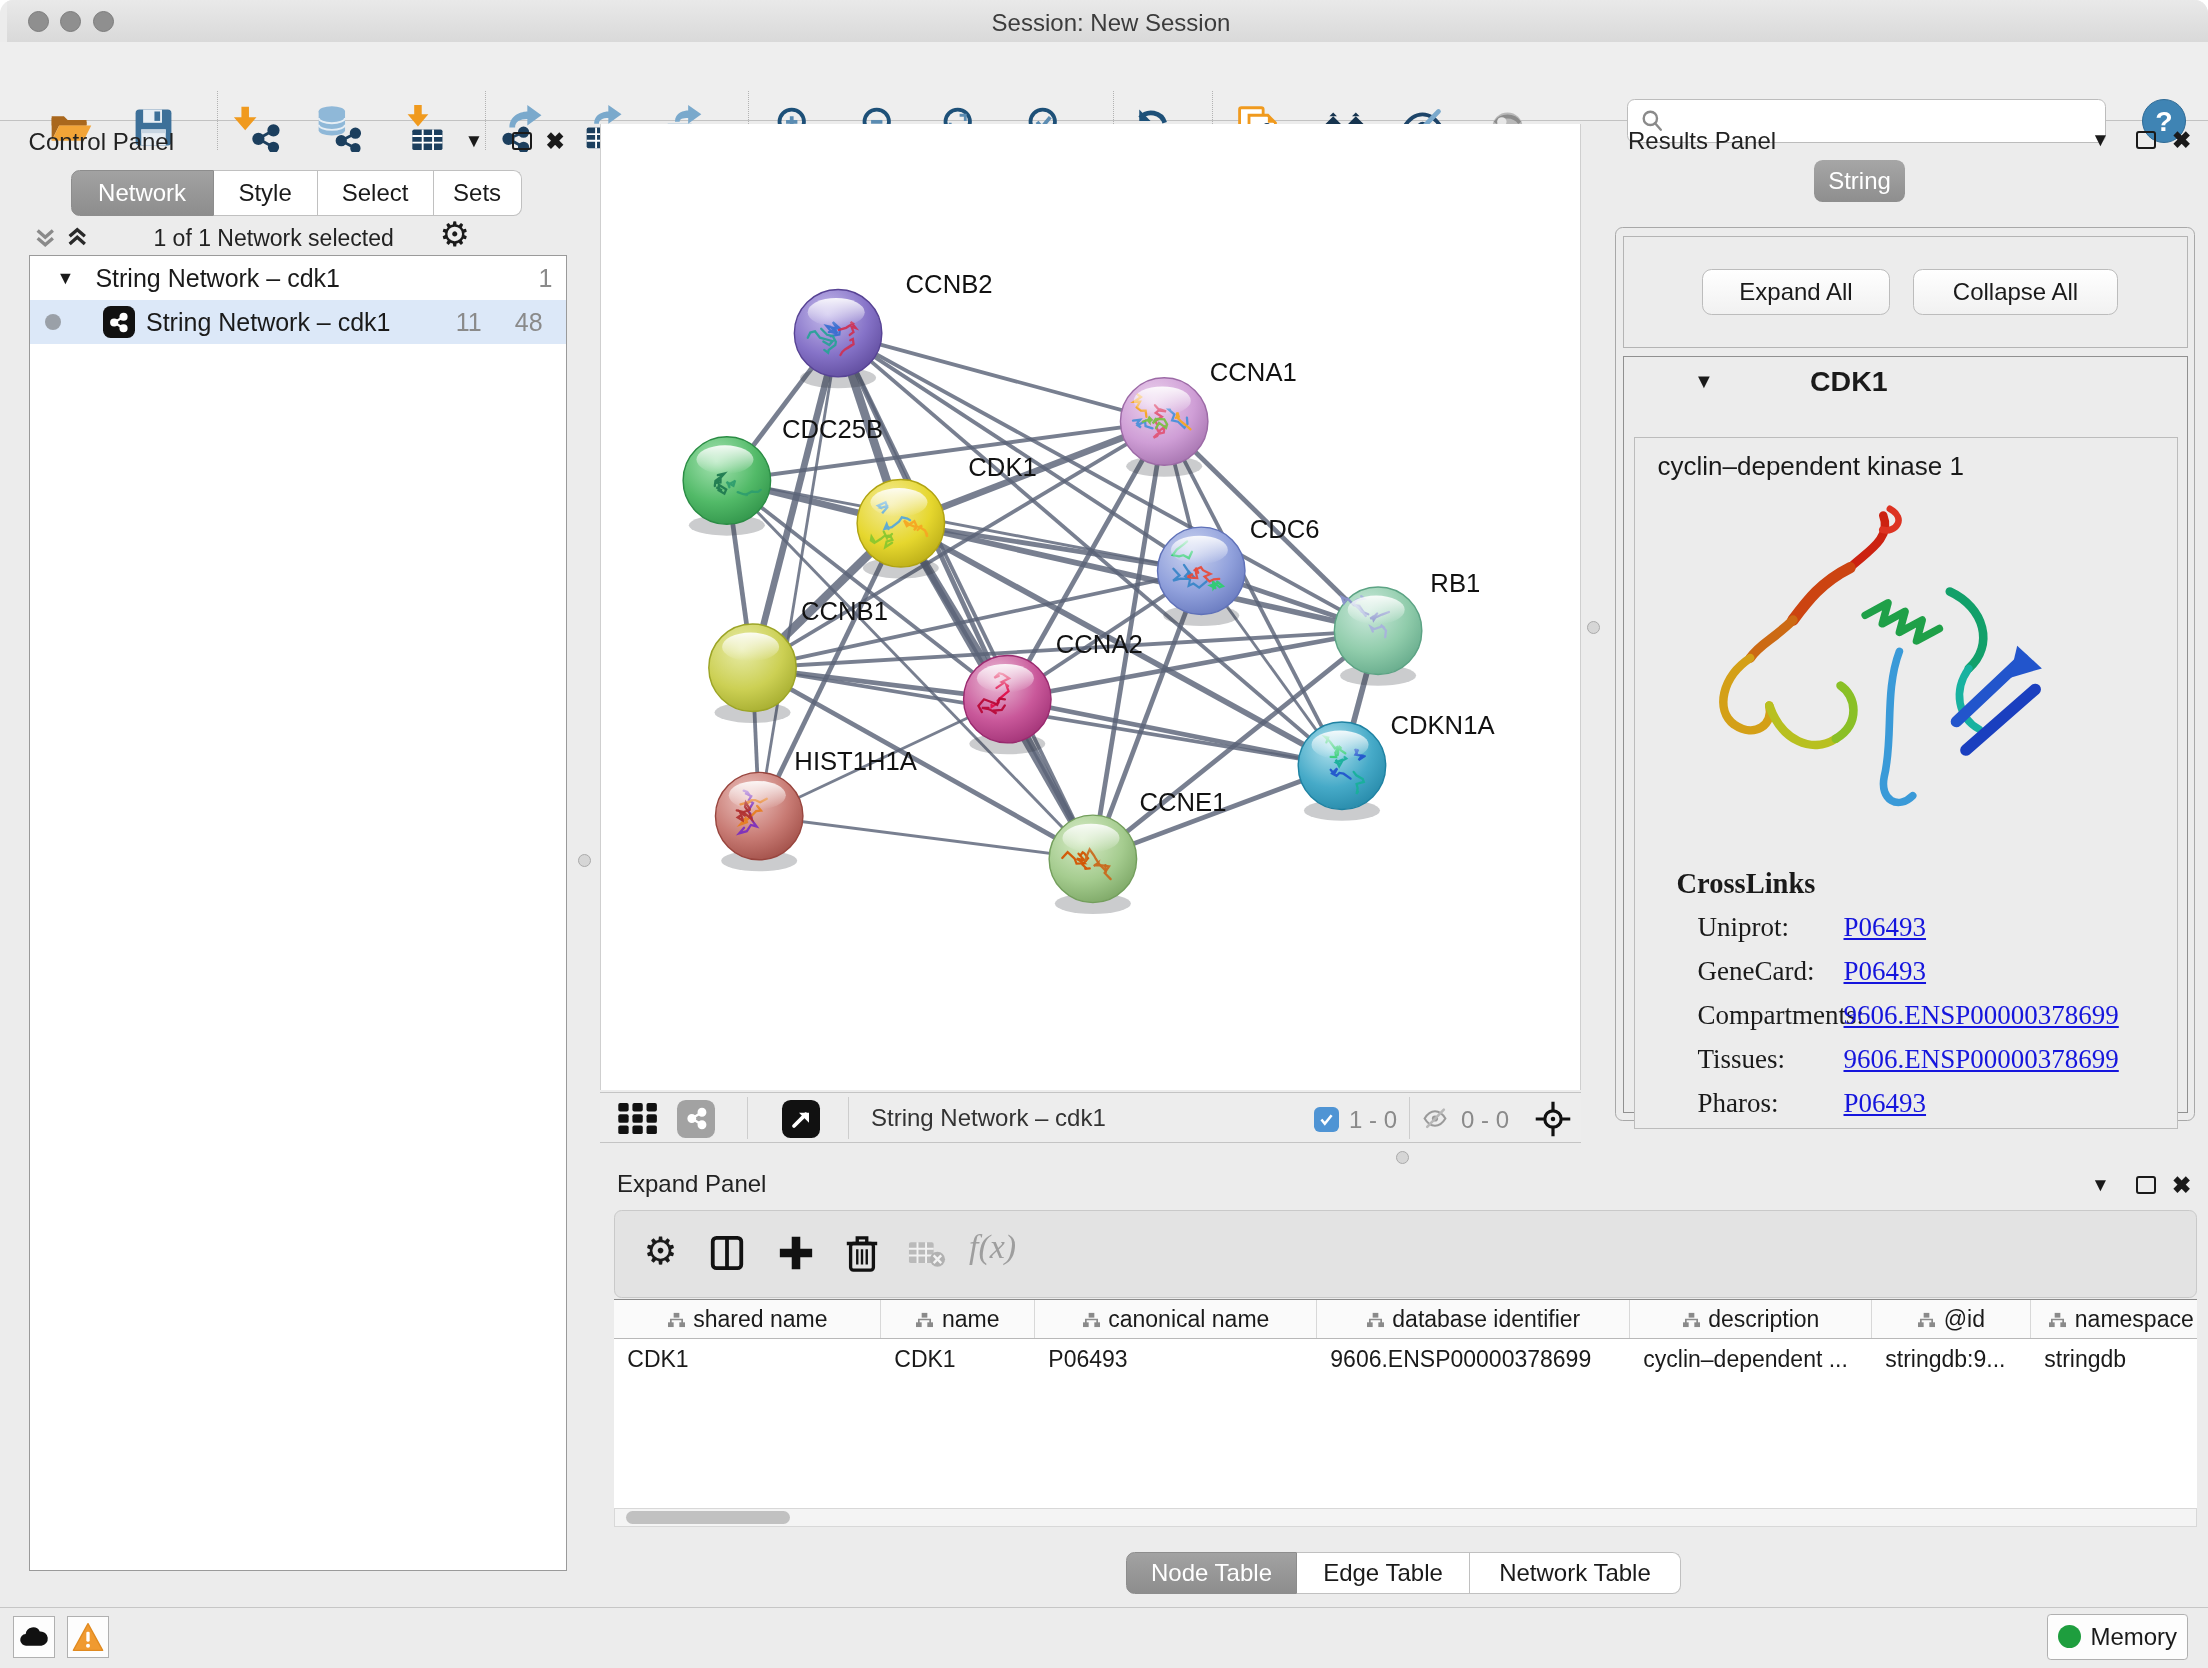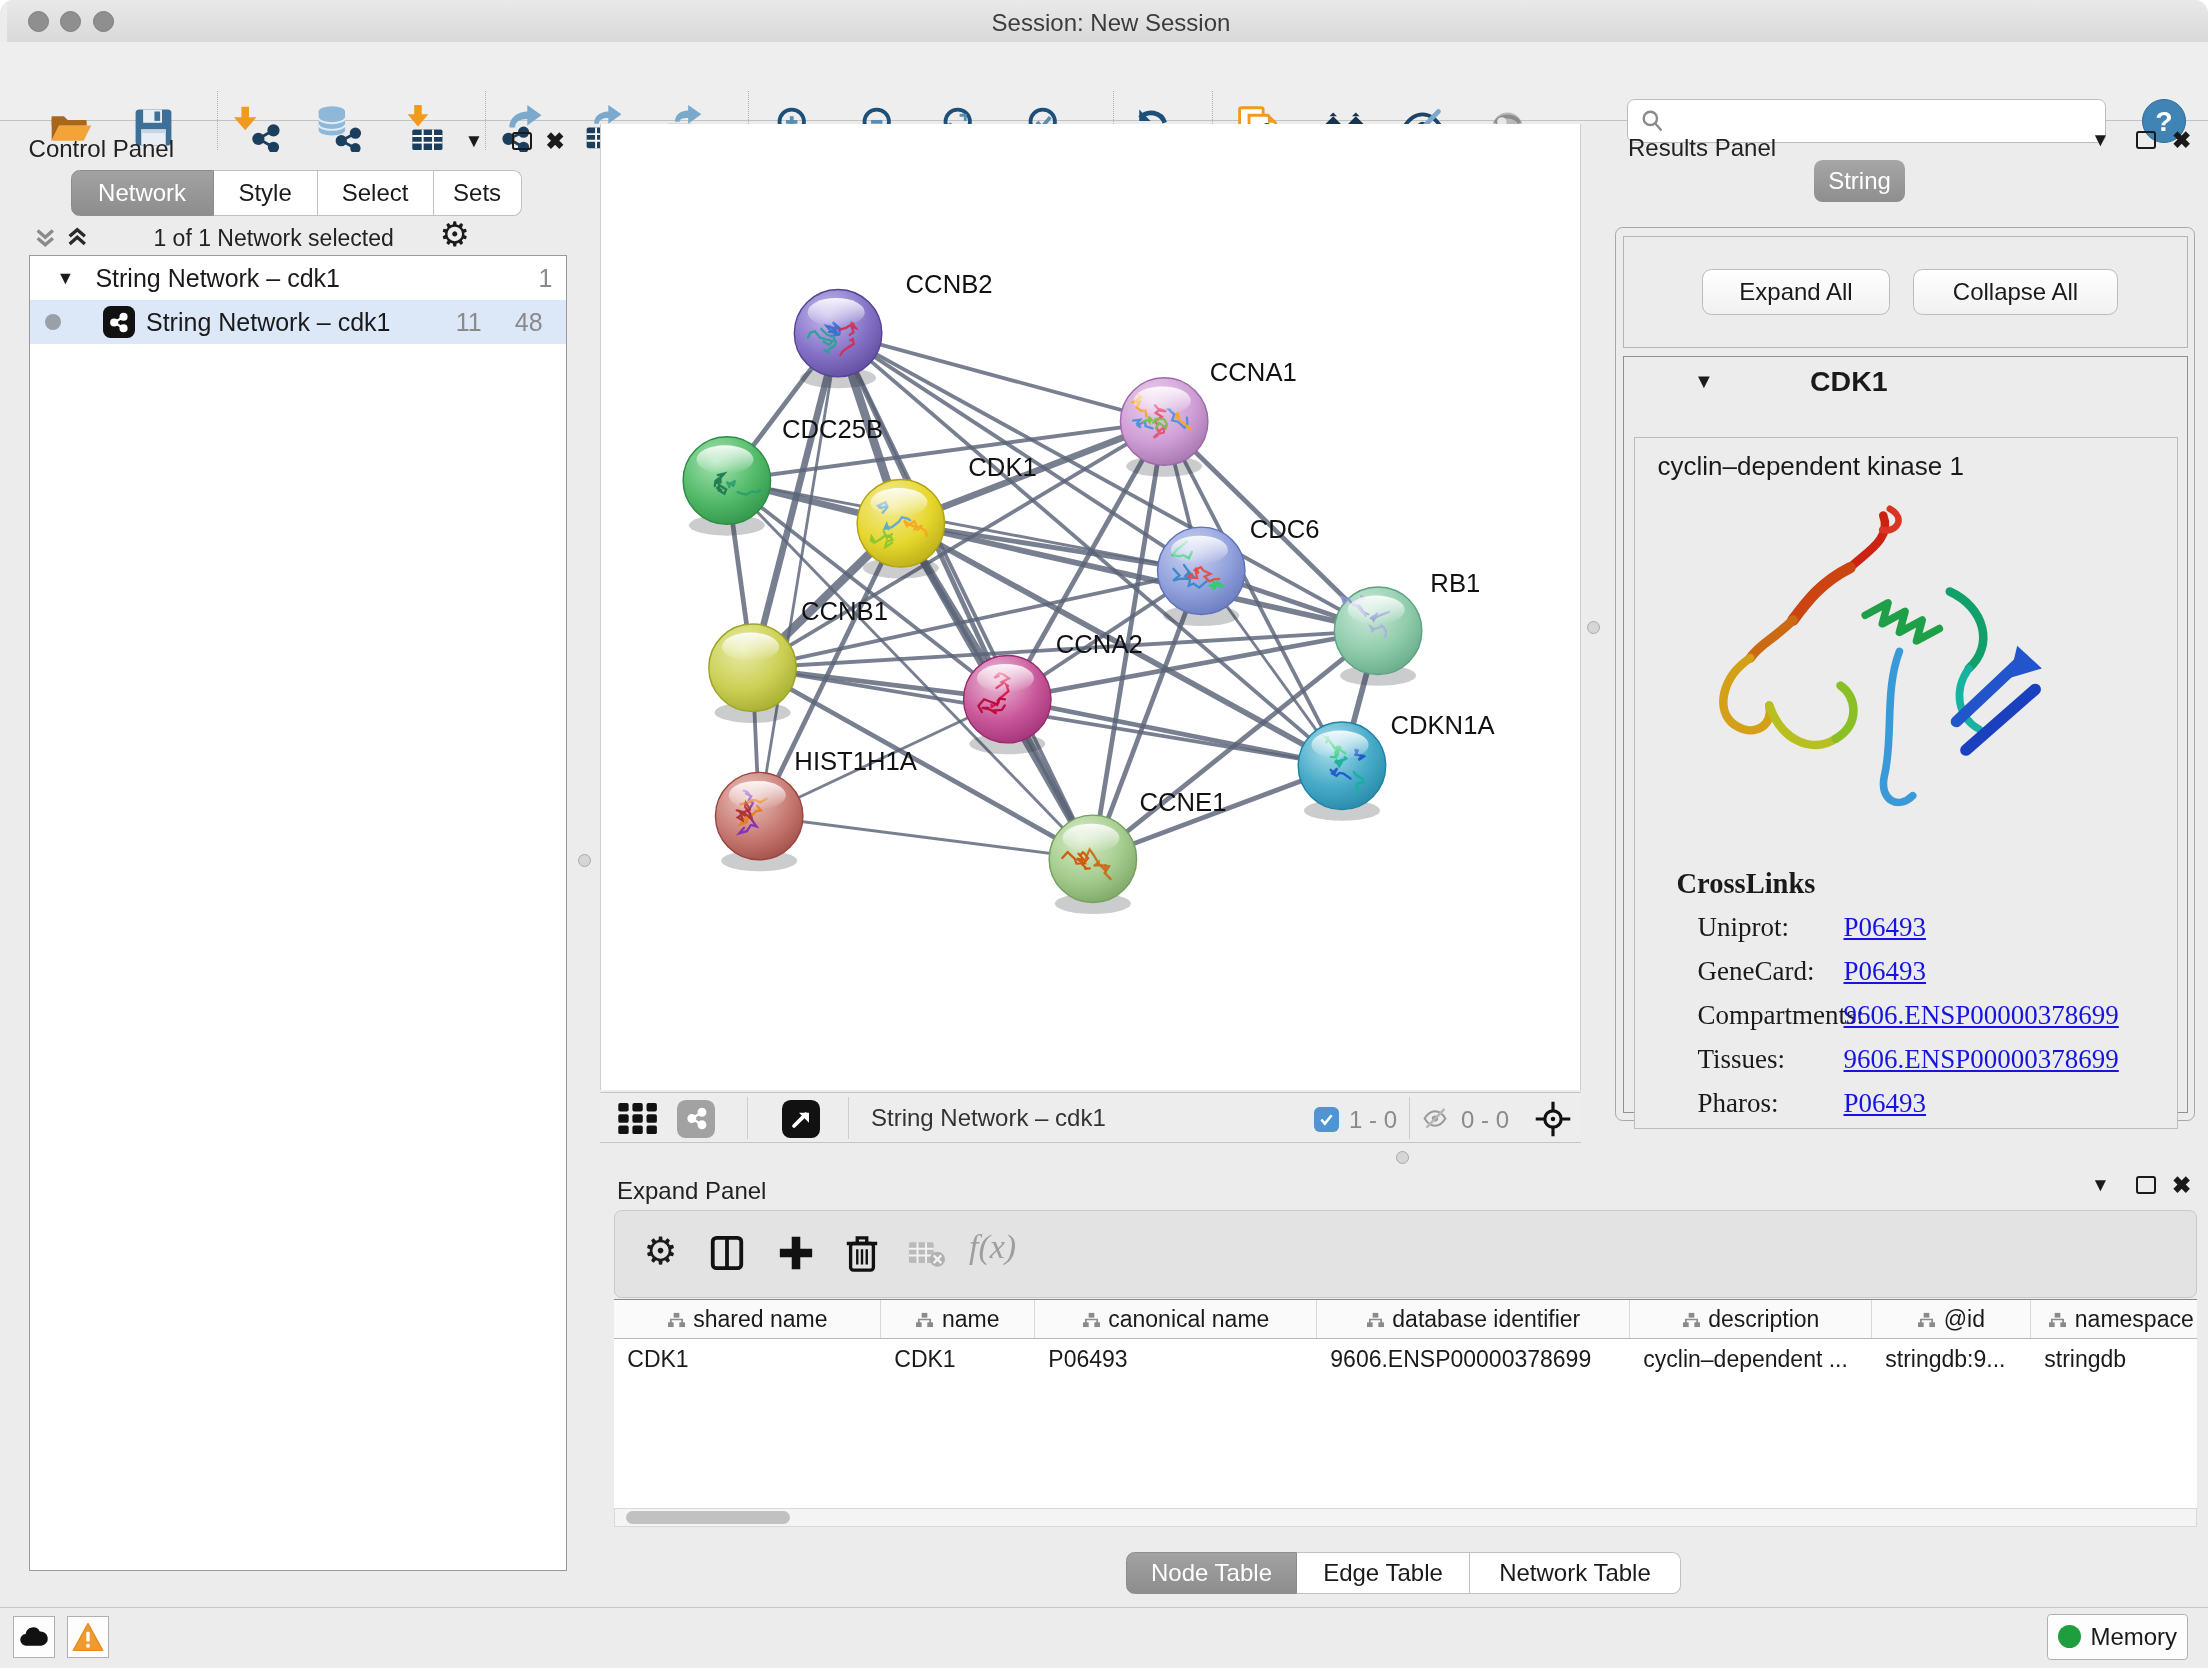--- a/index.html
+++ b/index.html
@@ -12,21 +12,21 @@
   .wtitle{position:absolute;left:0;top:8.6px;width:2208px;text-align:center;font-size:24px;color:#3c3c3c;}
   
   .toolbar{position:absolute;left:0;top:42px;width:2208px;height:78px;background:#eeeeee;border-bottom:1px solid #c2c2c2;}
   .tbtn{position:absolute;top:59px;width:53px;height:53px;display:flex;align-items:center;justify-content:center;}
   .tbtn svg{width:49px;height:49px;}
   .tsep{position:absolute;top:49px;height:59px;border-left:1.9px dotted #b2b2b2;}
   .searchbox{position:absolute;left:1627px;top:57px;width:479px;height:44px;background:#fff;border:1.9px solid #bcbcbc;border-radius:7.6px;display:flex;align-items:center;padding-left:9.5px;box-sizing:border-box;}
   .searchbox input{border:none;outline:none;font-size:23px;flex:1;background:transparent;font-family:"Liberation Sans",sans-serif;}
   .helpbtn{position:absolute;left:2142px;top:57px;width:44px;height:44px;border-radius:50%;background:#3f84b4;border:1.9px solid #2f6b96;color:#fff;font-weight:bold;font-size:28.5px;display:flex;align-items:center;justify-content:center;box-sizing:border-box;}
   
-  .ptitle{font-size:24px;color:#222;margin-top:7px;}
+  .ptitle{font-size:24px;color:#222;}
   .picon{color:#1a1a1a;font-size:19px;}
   .winbox{display:inline-block;width:16px;height:14.3px;border:2.4px solid #1a1a1a;border-radius:2.9px;}
   
   .seg{position:absolute;display:flex;height:46px;}
   .seg .tab{height:46px;display:flex;align-items:center;justify-content:center;font-size:24px;background:#fff;border:1px solid #c0c0c0;border-left:none;box-sizing:border-box;}
   .seg .tab:first-child{border-left:1px solid #c0c0c0;border-radius:8.6px 0 0 8.6px;}
   .seg .tab:last-child{border-radius:0 8.6px 8.6px 0;text-align:right;}
   .seg .tab.active{background:linear-gradient(#a2a2a2,#8d8d8d);color:#fff;border-color:#8d8d8d;}
   .listbox{position:absolute;left:21px;top:255px;width:538px;height:1316px;background:#fff;border:1.9px solid #9a9a9a;box-sizing:border-box;}
   .netrow{position:relative;height:44px;display:flex;align-items:center;font-size:25px;}

